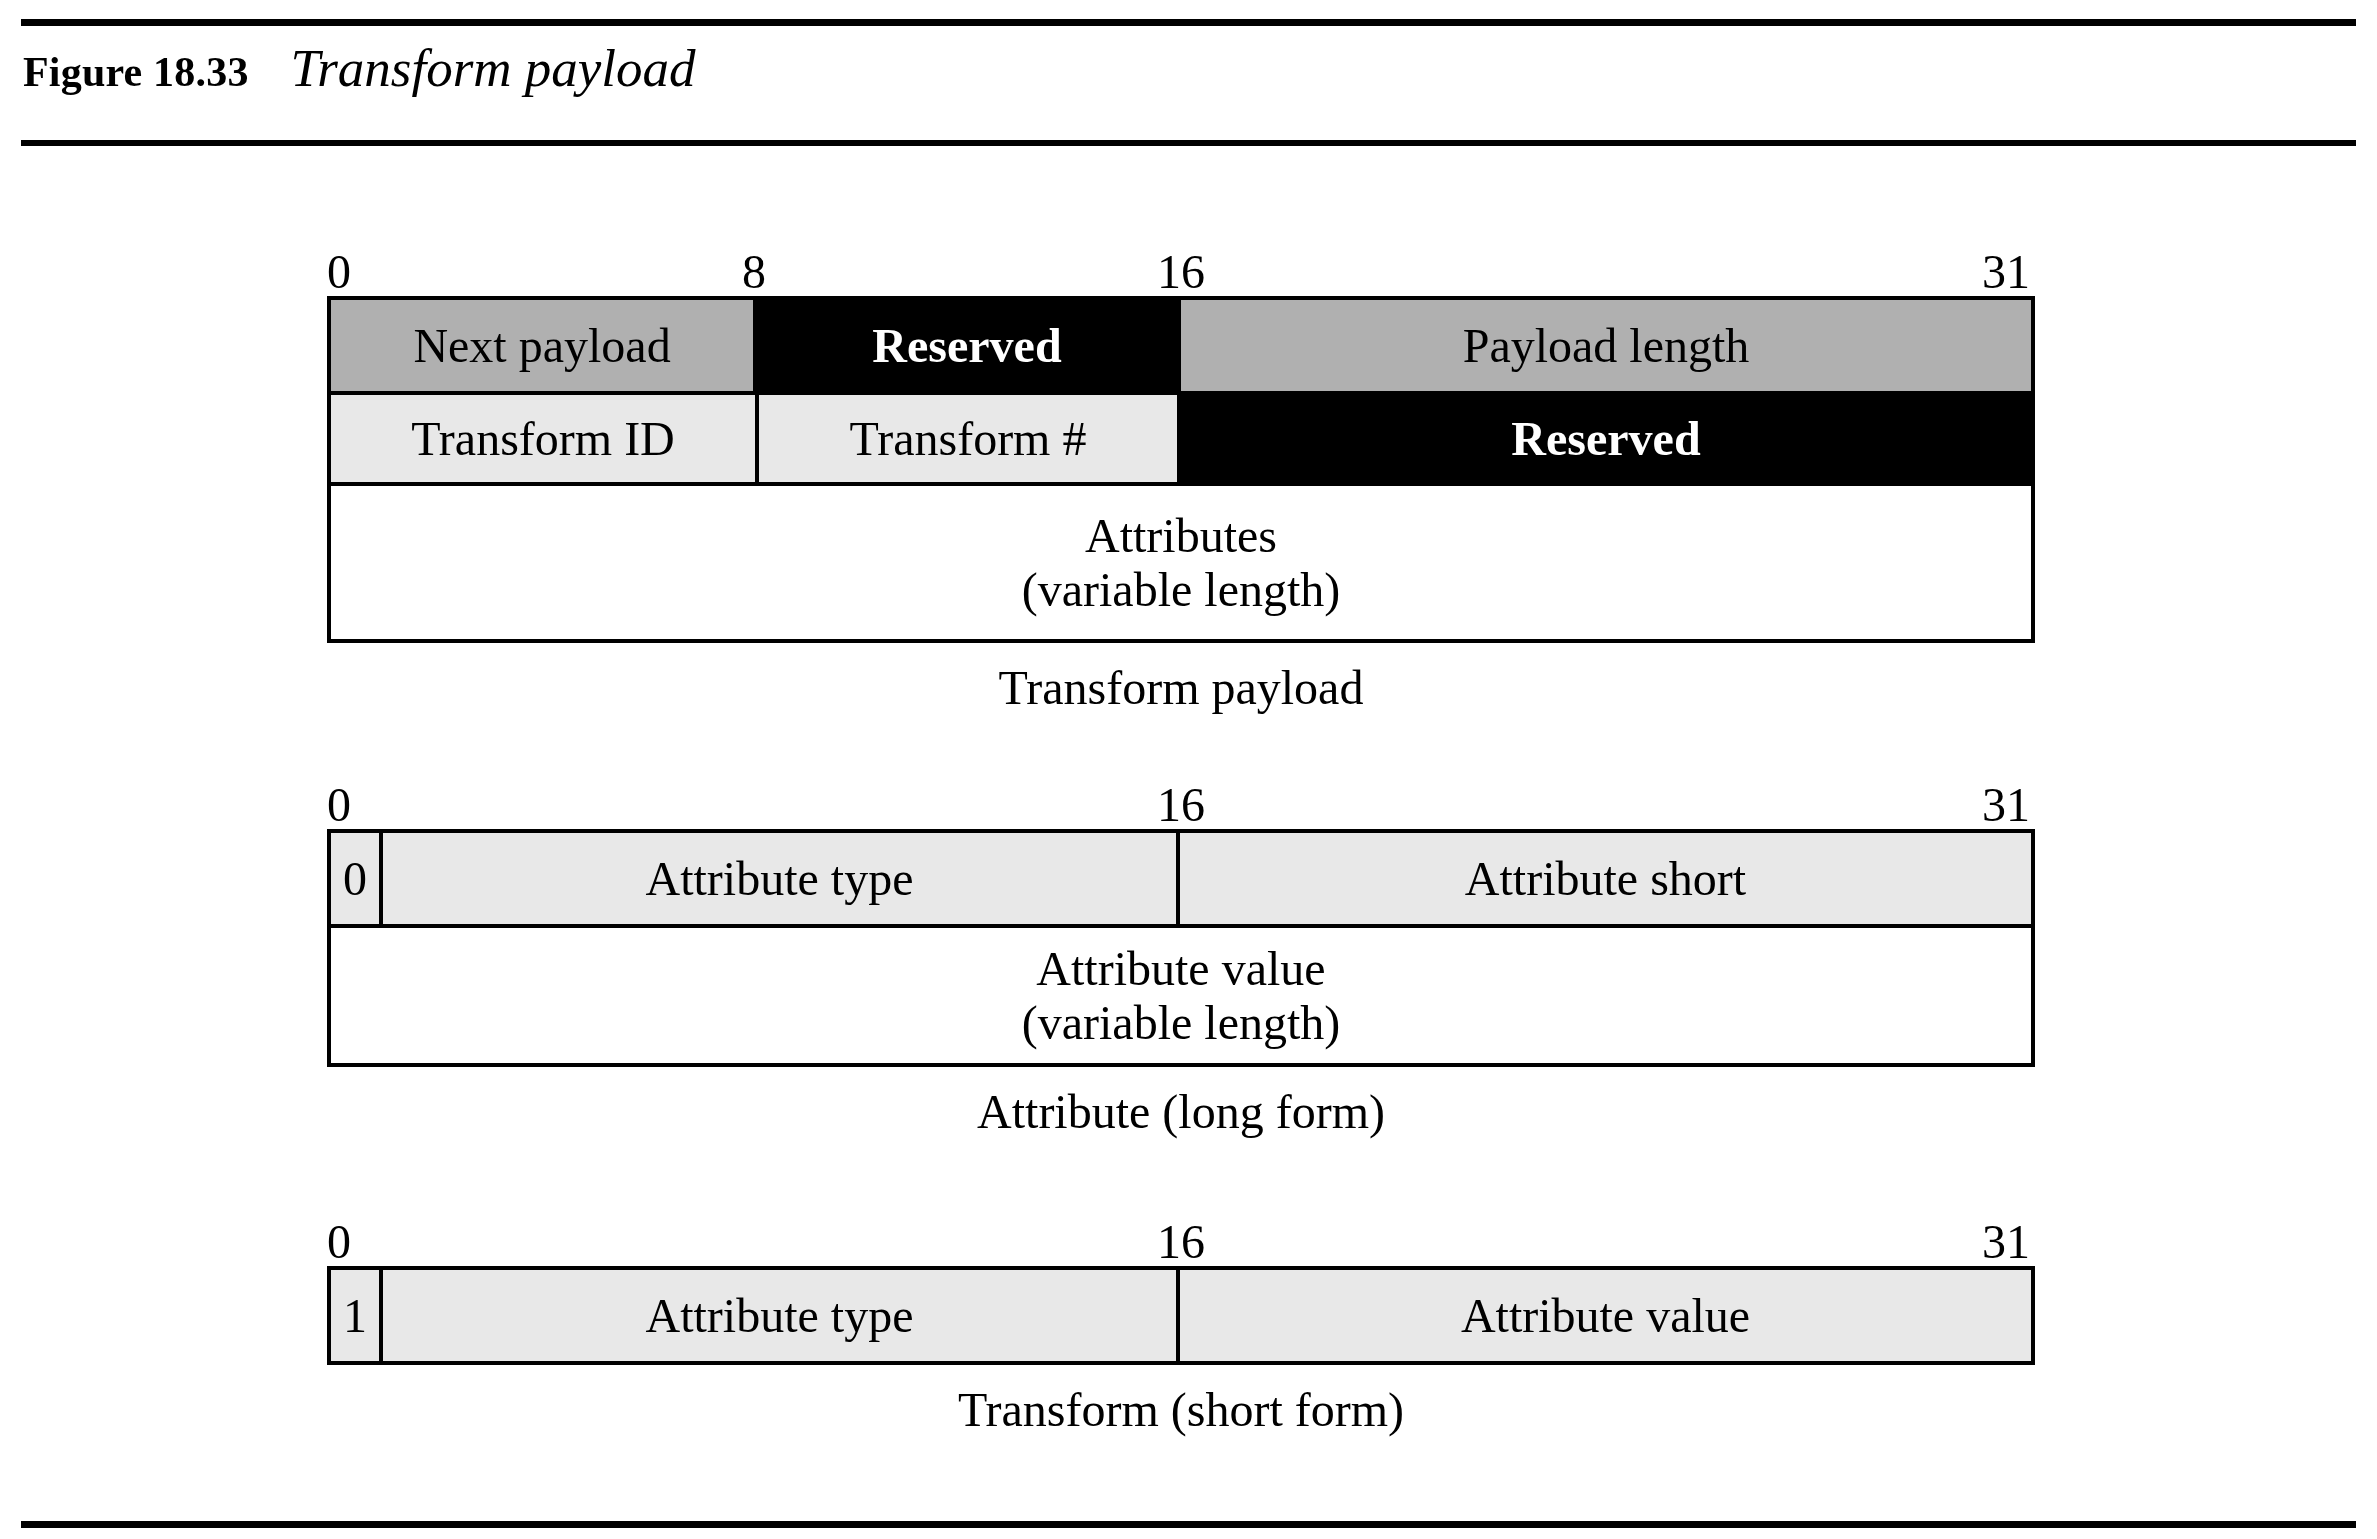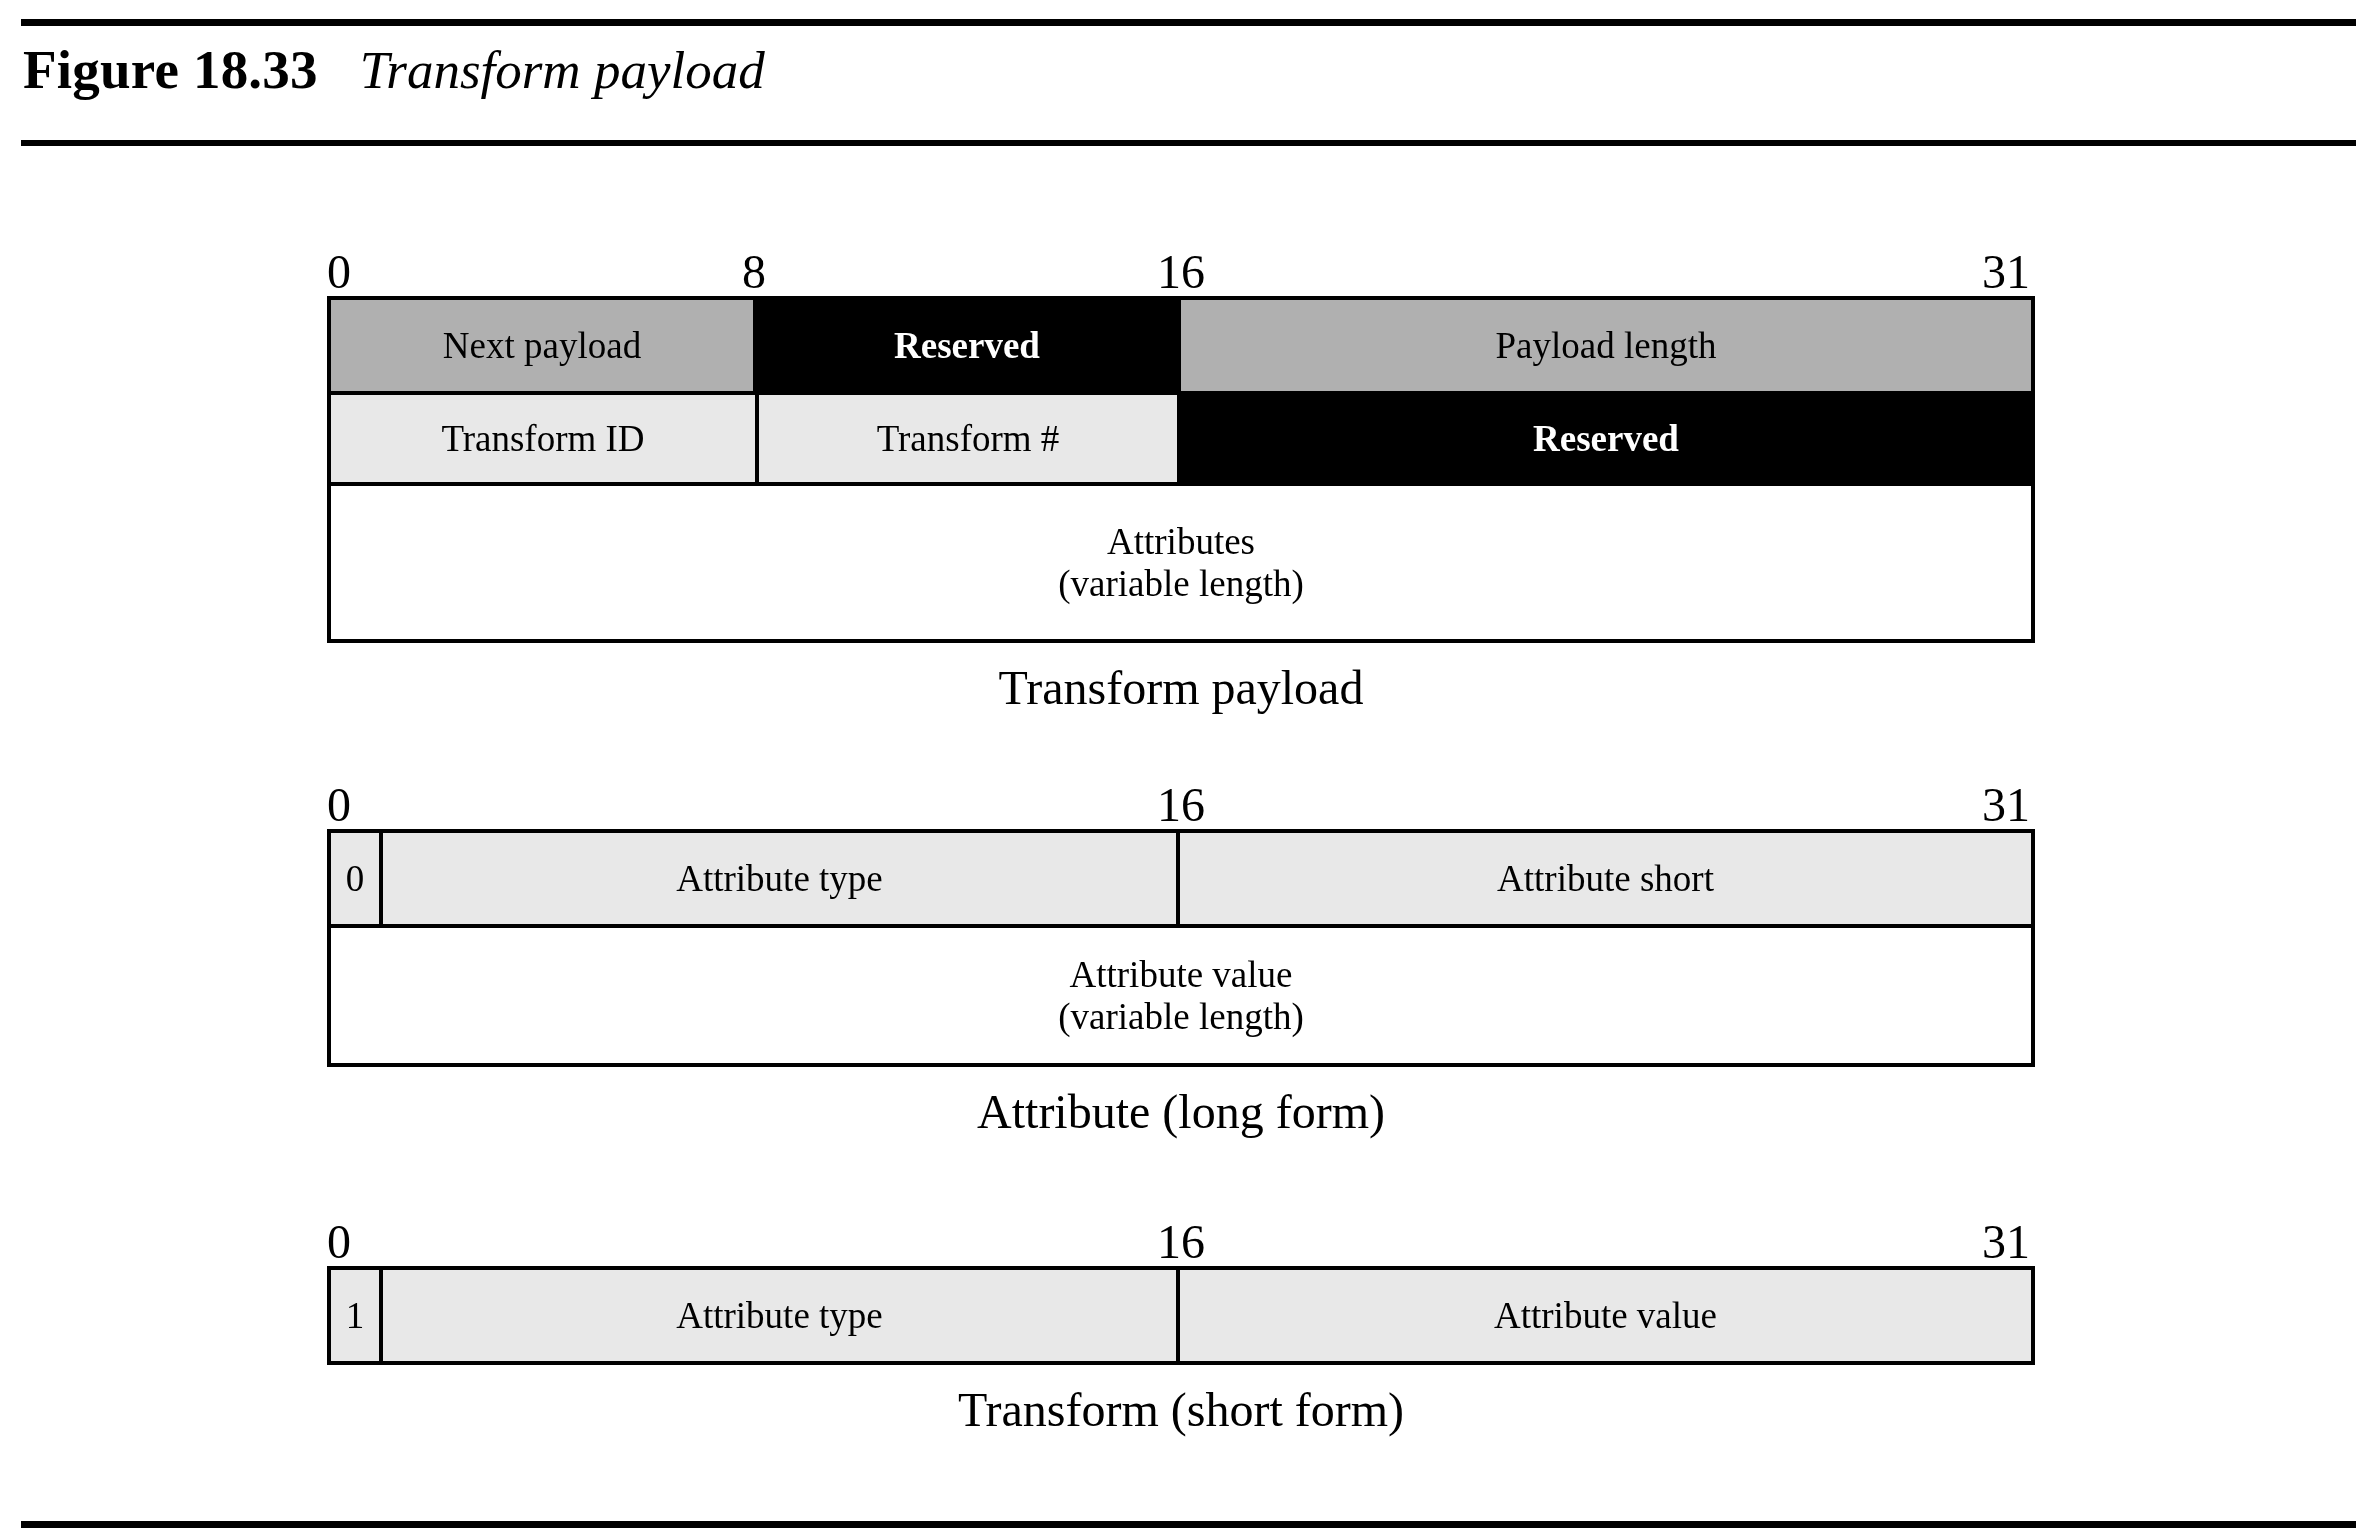--- a/index.html
+++ b/index.html
@@ -28,21 +28,21 @@
   .rule-bottom { top: 1521px; height: 6.7px; }
 
   .fig-head {
     position: absolute;
     left: 23px;
     top: 42px;
     white-space: nowrap;
     line-height: 1;
   }
   .fig-label {
-    font-size: 55px;
+    font-size: 42px;
     font-weight: bold;
     letter-spacing: 0.2px;
   }
   .fig-caption {
     font-size: 53px;
     font-style: italic;
     margin-left: 42px;
   }
 
   
@@ -78,21 +78,21 @@
     display: flex;
     box-sizing: border-box;
   }
   .row + .row { border-top: 4.8px solid #000000; }
 
   .cell {
     box-sizing: border-box;
     display: flex;
     align-items: center;
     justify-content: center;
-    font-size: 37px;
+    font-size: 48px;
     line-height: 1.12;
     text-align: center;
     white-space: pre-line;
     overflow: hidden;
   }
   .cell + .cell { border-left: 4.8px solid #000000; }
 
   .fill-gray   { background: #b0b0b0; color: #000000; }
   .fill-light  { background: #e8e8e8; color: #000000; }
   .fill-black  { background: #000000; color: #ffffff; font-weight: bold; text-align: center; }

